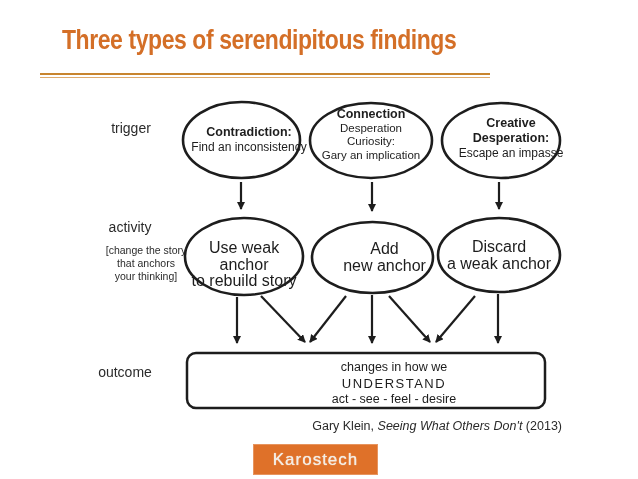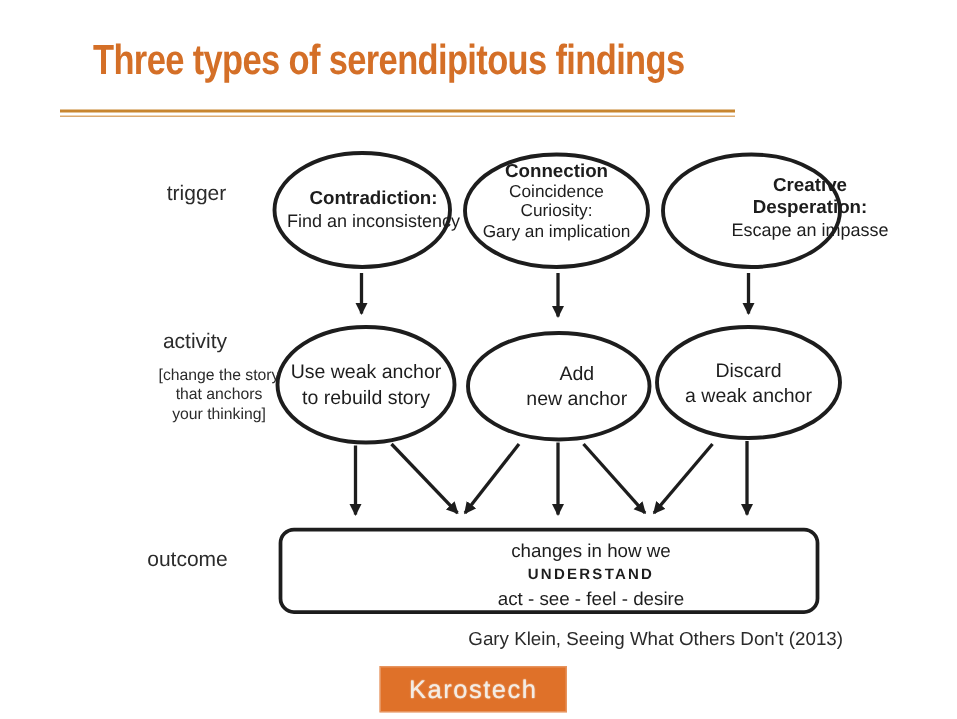--- a/index.html
+++ b/index.html
@@ -16,30 +16,30 @@
   .rule{
     position:absolute;left:40px;top:73px;width:450px;height:2px;
     border-top:2px solid #c8852f;border-bottom:1px solid #ddab70;
   }
   .diagram-svg{position:absolute;left:0;top:0;width:638px;height:479px;}
   .txt{position:absolute;color:#1d1d1d;text-align:center;}
   .row-label{font-size:14px;color:#2b2b2b;}
   .row-note{font-size:10.5px;line-height:13px;color:#2b2b2b;}
   .node-text{font-size:12px;line-height:15px;}
   .node-text .b{font-weight:bold;font-size:12.5px;}
-  .node-text-lg{font-size:13px;line-height:16.5px;}
+  .node-text-lg{font-size:16px;line-height:16.5px;}
   .conn-text{font-size:11.5px;line-height:13.5px;}
   .conn-text .b{font-weight:bold;font-size:12.5px;}
   .outcome-text{font-size:12.5px;line-height:15px;padding-left:28px;}
-  .outcome-text .understand{font-weight:bold;font-size:10px;letter-spacing:1.5px;line-height:17px;}
+  .outcome-text .understand{font-weight:normal;font-size:13px;letter-spacing:1.5px;line-height:17px;}
   .attribution{
     position:absolute;left:300px;top:419px;width:262px;text-align:right;
     font-size:12.5px;color:#2a2a2a;white-space:nowrap;
   }
-  .attribution .book{}
+  .attribution .book{font-style:italic;}
   .logo{
     position:absolute;left:253px;top:444px;width:125px;height:31px;
     background:#df7129;display:flex;align-items:center;justify-content:center;
     box-shadow:inset 0 0 0 1px rgba(255,255,255,0.25);
   }
   .logo span{
     font-size:17px;letter-spacing:1px;color:#f3ece4;
     text-shadow:0 0 1px #ffffff;
   }
   .block{display:block;}
@@ -90,25 +90,25 @@
     <span class="block">your thinking]</span>
   </div>
   <div class="txt row-label" style="left:70px;top:364px;width:110px;">outcome</div>
 
   <div class="txt node-text" style="left:183px;top:125px;width:132px;">
     <span class="block b">Contradiction:</span>
     <span class="block">Find an inconsistency</span>
   </div>
   <div class="txt conn-text" style="left:310px;top:108px;width:122px;">
     <span class="block b">Connection</span>
-    <span class="block">Coincidence</span>
+    <span class="block">Desperation</span>
     <span class="block">Curiosity:</span>
     <span class="block">Gary an implication</span>
   </div>
-  <div class="txt node-text" style="left:442px;top:116px;width:138px;margin-left:29px;">
+  <div class="txt node-text" style="left:442px;top:116px;width:138px;">
     <span class="block b">Creative</span>
     <span class="block b">Desperation:</span>
     <span class="block">Escape an impasse</span>
   </div>
 
   <div class="txt node-text-lg" style="left:185px;top:240px;width:118px;">
     <span class="block">Use weak anchor</span>
     <span class="block">to rebuild story</span>
   </div>
   <div class="txt node-text-lg" style="left:312px;top:241px;width:145px;">

